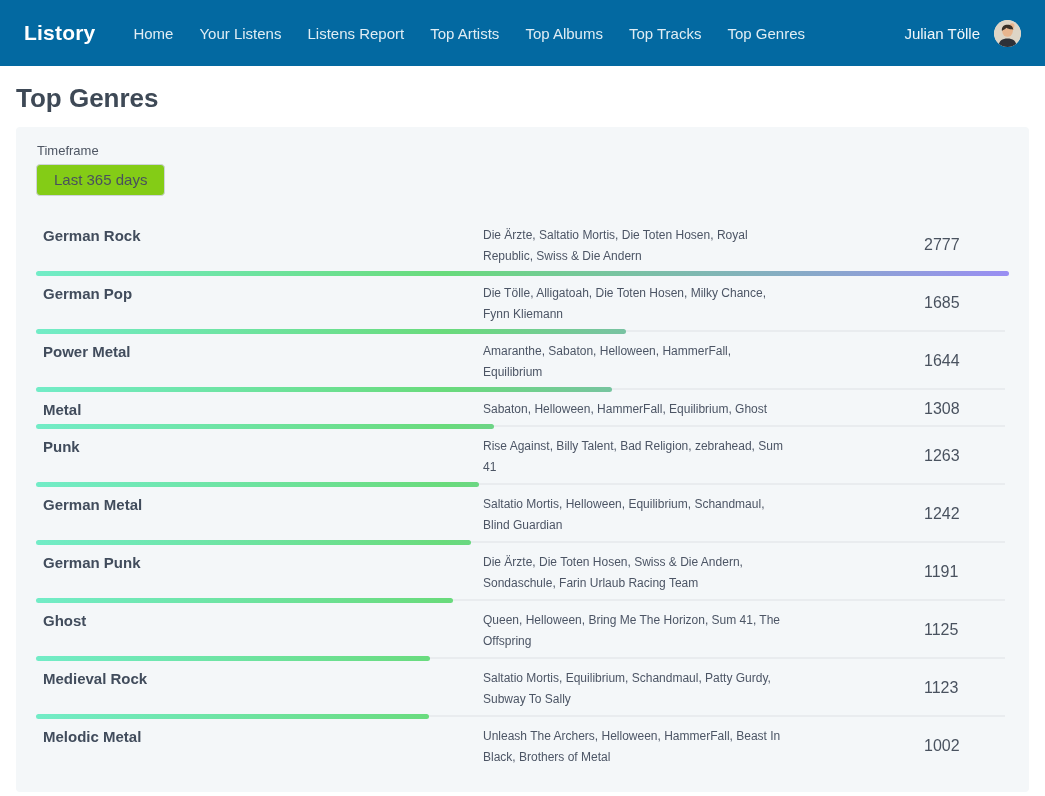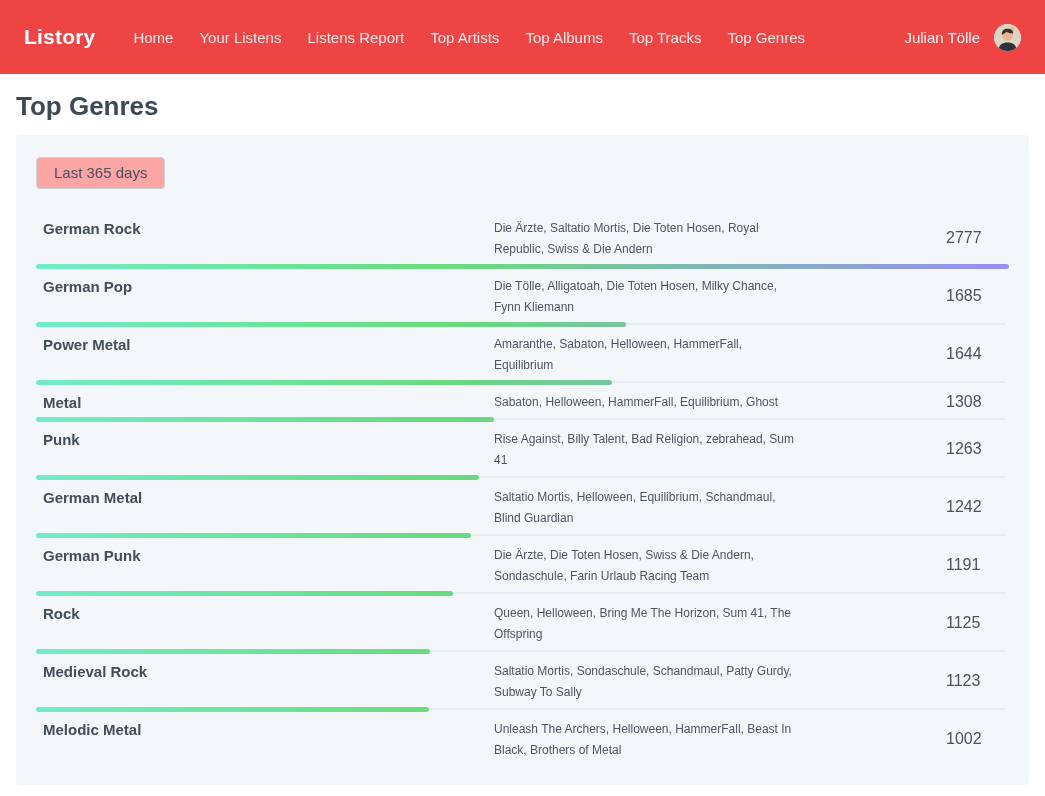--- a/index.html
+++ b/index.html
@@ -4,22 +4,22 @@
 <style>
   * { margin: 0; padding: 0; box-sizing: border-box; }
   html, body {
     width: 1045px; height: 796px;
     overflow: hidden;
     background: #ffffff;
     font-family: "Liberation Sans", sans-serif;
   }
   
   .navbar {
-    height: 74px;
-    background: #ef4444;
+    height: 66px;
+    background: #0369a1;
     display: flex;
     align-items: center;
     padding: 0 24px;
   }
   .brand {
     color: #ffffff;
     font-size: 21px;
     font-weight: 700;
     letter-spacing: 0.2px;
     margin-right: 38px;
@@ -70,39 +70,38 @@
     padding: 16px 20px 24px 20px;
   }
   .tf-label {
     font-size: 13px;
     color: #4e5663;
     margin-left: 1px;
   }
   .tf-button {
     margin-top: 6px;
     display: inline-block;
-    background: #fca5a5;
+    background: #84cc16;
     border: 1px solid #ced3da;
     border-radius: 4px;
     padding: 6px 17px 7px 17px;
     font-size: 15px;
     color: #49505e;
     font-family: "Liberation Sans", sans-serif;
     cursor: pointer;
   }
 
   
   .rows { margin-top: 22px; }
   .genre-row { padding-top: 5px; }
   .row-grid {
     display: grid;
     grid-template-columns: 447px 441px auto;
     align-items: center;
     padding: 0 0 0 0;
-    gap: 11px;
   }
   .genre-name {
     align-self: start;
     padding-left: 7px;
     font-size: 15px;
     font-weight: 700;
     color: #414c5c;
     line-height: 21px;
     padding-top: 2px;
   }
@@ -163,20 +162,21 @@
         <path d="M4.5 27 C4.5 20.5 8.5 18.5 13.5 18.5 C18.5 18.5 22.5 20.5 22.5 27 Z" fill="#2e3138"></path>
       </svg>
     </span>
   </div>
 </header>
 
 <main class="main">
   <h1 class="page-title">Top Genres</h1>
 
   <section class="card">
+    <div class="tf-label">Timeframe</div>
     <button class="tf-button">Last 365 days</button>
 
     <div class="rows">
   <div class="genre-row">
     <div class="row-grid">
       <div class="genre-name">German Rock</div>
       <div class="genre-artists">Die Ärzte, Saltatio Mortis, Die Toten Hosen, Royal Republic, Swiss &amp; Die Andern</div>
       <div class="genre-count">2777</div>
     </div>
     <div class="bar-wrap">
@@ -252,34 +252,34 @@
       <div class="genre-count">1191</div>
     </div>
     <div class="bar-wrap">
       <div class="bar-track"></div>
       <div class="bar-fill" style="width: 42.888%; background-size: 233.165% 100%;"></div>
     </div>
   </div>
 
   <div class="genre-row">
     <div class="row-grid">
-      <div class="genre-name">Rock</div>
+      <div class="genre-name">Ghost</div>
       <div class="genre-artists">Queen, Helloween, Bring Me The Horizon, Sum 41, The Offspring</div>
       <div class="genre-count">1125</div>
     </div>
     <div class="bar-wrap">
       <div class="bar-track"></div>
       <div class="bar-fill" style="width: 40.5113%; background-size: 246.844% 100%;"></div>
     </div>
   </div>
 
   <div class="genre-row">
     <div class="row-grid">
       <div class="genre-name">Medieval Rock</div>
-      <div class="genre-artists">Saltatio Mortis, Sondaschule, Schandmaul, Patty Gurdy, Subway To Sally</div>
+      <div class="genre-artists">Saltatio Mortis, Equilibrium, Schandmaul, Patty Gurdy, Subway To Sally</div>
       <div class="genre-count">1123</div>
     </div>
     <div class="bar-wrap">
       <div class="bar-track"></div>
       <div class="bar-fill" style="width: 40.4393%; background-size: 247.284% 100%;"></div>
     </div>
   </div>
 
   <div class="genre-row">
     <div class="row-grid">

